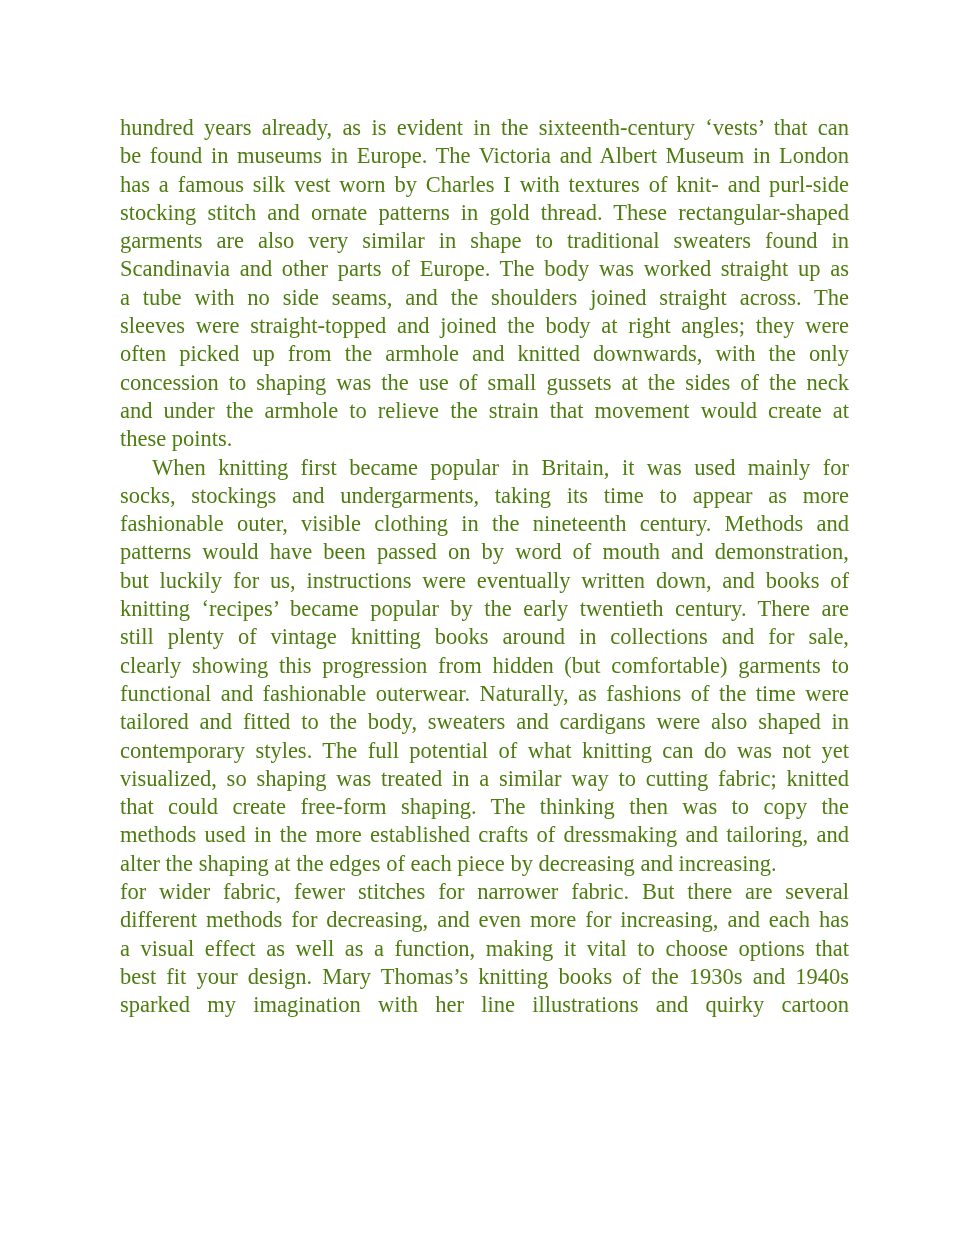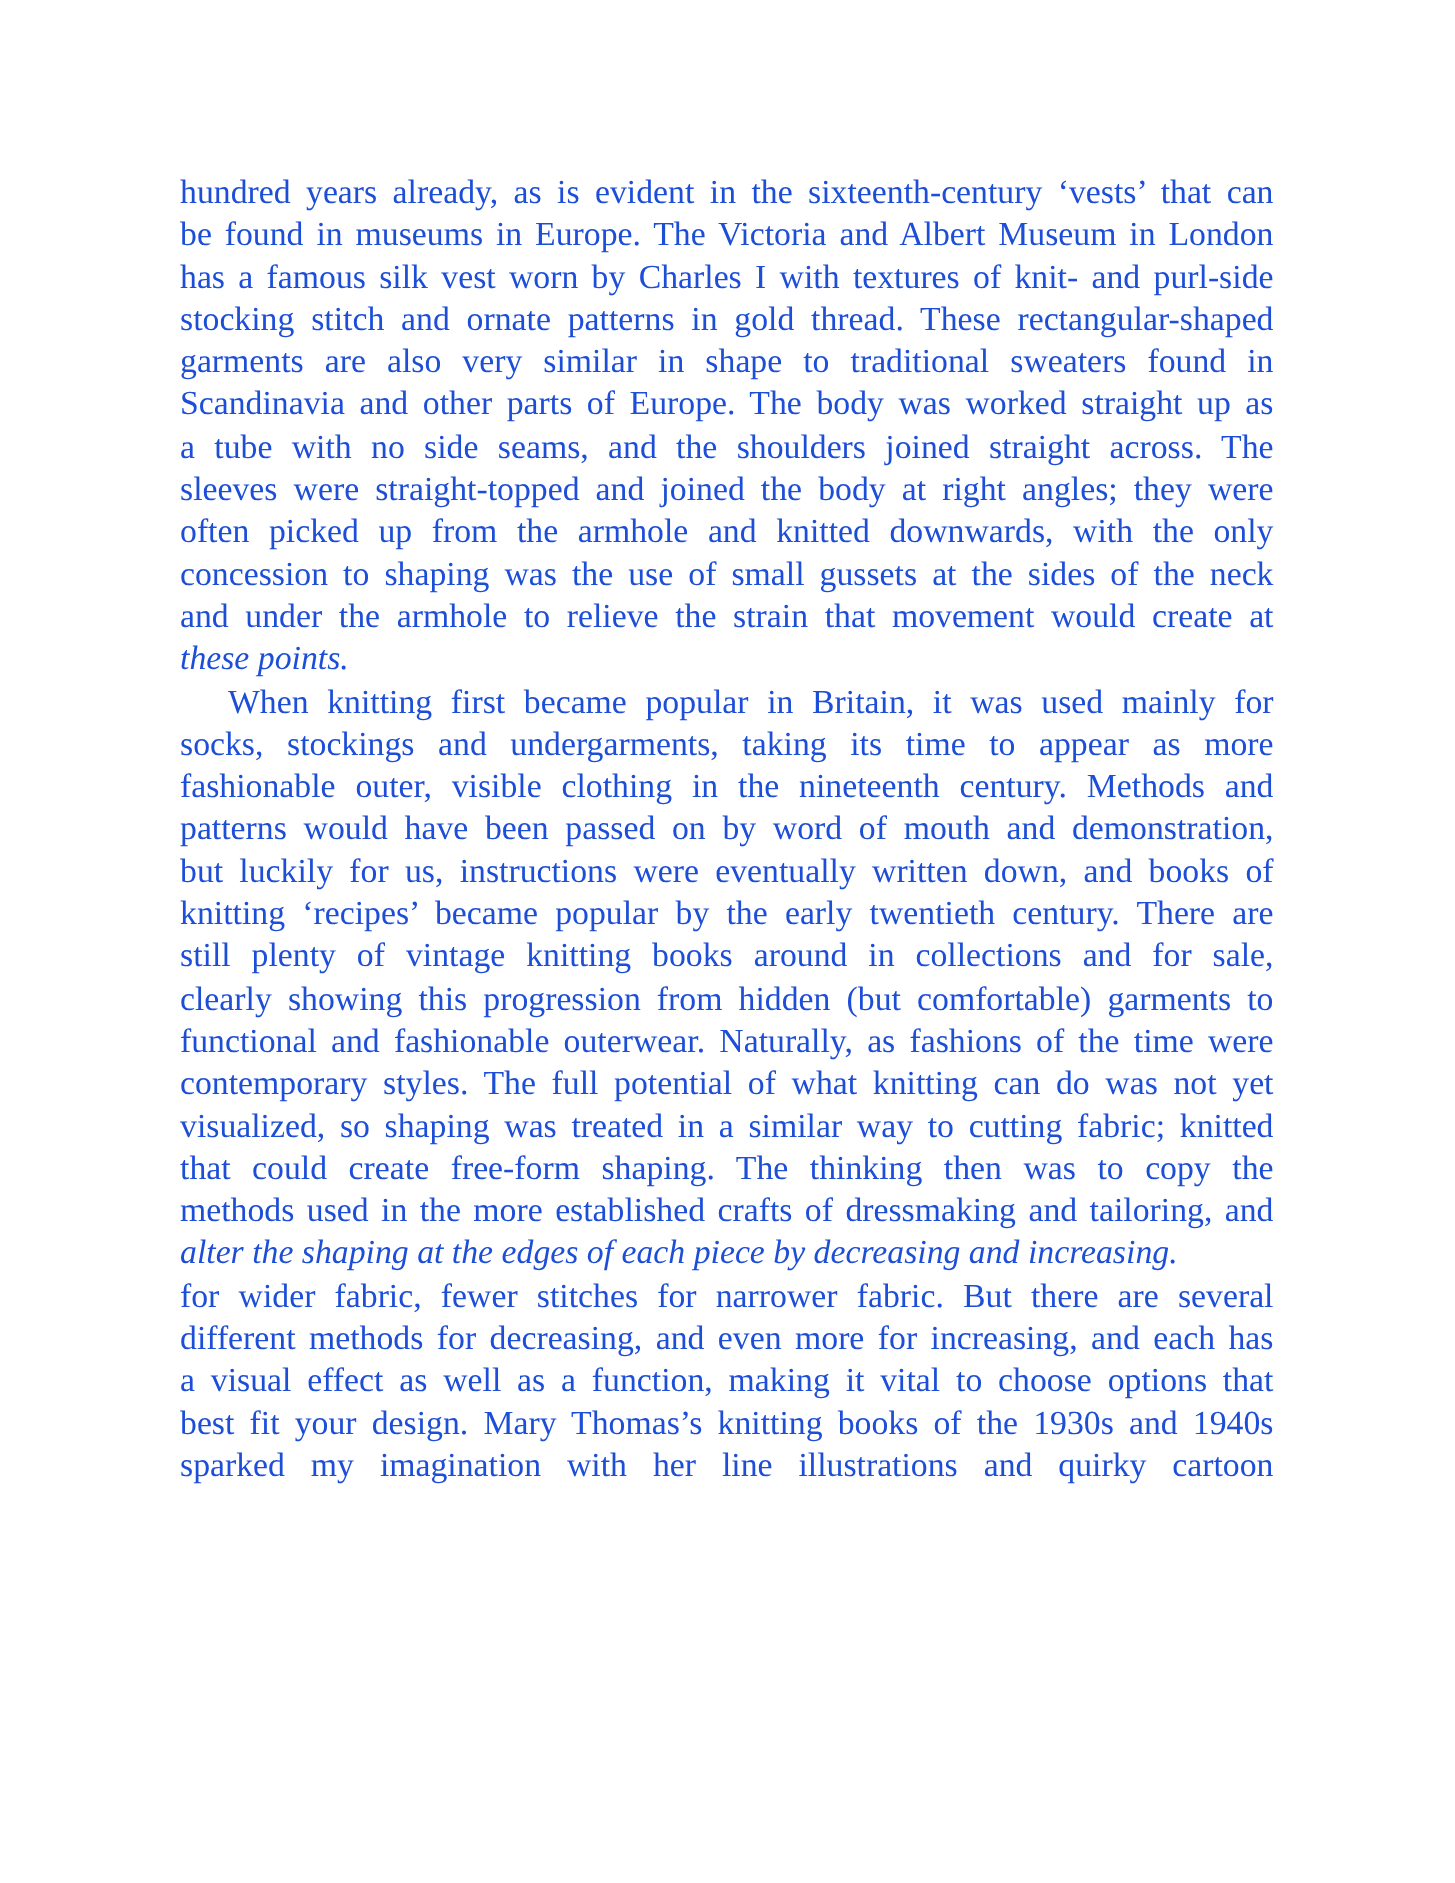--- a/index.html
+++ b/index.html
@@ -30,31 +30,30 @@
     padding: 0;
   }
   .line {
     text-align: justify;
     text-align-last: justify;
     text-justify: inter-word;
     white-space: normal;
   }
   .line.last {
     text-align-last: left;
-    font-style: italic;
   }
   .line.indent {
     text-indent: 32px;
   }
 </style>
 </head>
 <body>
 
 <div class="page">
-  <div class="text-block" id="text-block" style="background: rgb(255, 255, 255); color: #1d4ed8;">
+  <div class="text-block" id="text-block" style="background: rgb(255, 255, 255); color: #4d7c0f;">
       <div class="para">
         <div class="line">hundred years already, as is evident in the sixteenth-century ‘vests’ that can</div>
         <div class="line">be found in museums in Europe. The Victoria and Albert Museum in London</div>
         <div class="line">has a famous silk vest worn by Charles I with textures of knit- and purl-side</div>
         <div class="line">stocking stitch and ornate patterns in gold thread. These rectangular-shaped</div>
         <div class="line">garments are also very similar in shape to traditional sweaters found in</div>
         <div class="line">Scandinavia and other parts of Europe. The body was worked straight up as</div>
         <div class="line">a tube with no side seams, and the shoulders joined straight across. The</div>
         <div class="line">sleeves were straight-topped and joined the body at right angles; they were</div>
         <div class="line">often picked up from the armhole and knitted downwards, with the only</div>
@@ -65,20 +64,21 @@
       <div class="para">
         <div class="line indent">When knitting first became popular in Britain, it was used mainly for</div>
         <div class="line">socks, stockings and undergarments, taking its time to appear as more</div>
         <div class="line">fashionable outer, visible clothing in the nineteenth century. Methods and</div>
         <div class="line">patterns would have been passed on by word of mouth and demonstration,</div>
         <div class="line">but luckily for us, instructions were eventually written down, and books of</div>
         <div class="line">knitting ‘recipes’ became popular by the early twentieth century. There are</div>
         <div class="line">still plenty of vintage knitting books around in collections and for sale,</div>
         <div class="line">clearly showing this progression from hidden (but comfortable) garments to</div>
         <div class="line">functional and fashionable outerwear. Naturally, as fashions of the time were</div>
+        <div class="line">tailored and fitted to the body, sweaters and cardigans were also shaped in</div>
         <div class="line">contemporary styles. The full potential of what knitting can do was not yet</div>
         <div class="line">visualized, so shaping was treated in a similar way to cutting fabric; knitted</div>
         <div class="line">that could create free-form shaping. The thinking then was to copy the</div>
         <div class="line">methods used in the more established crafts of dressmaking and tailoring, and</div>
         <div class="line last">alter the shaping at the edges of each piece by decreasing and increasing.</div>
       </div>
       <div class="para">
         <div class="line">for wider fabric, fewer stitches for narrower fabric. But there are several</div>
         <div class="line">different methods for decreasing, and even more for increasing, and each has</div>
         <div class="line">a visual effect as well as a function, making it vital to choose options that</div>

